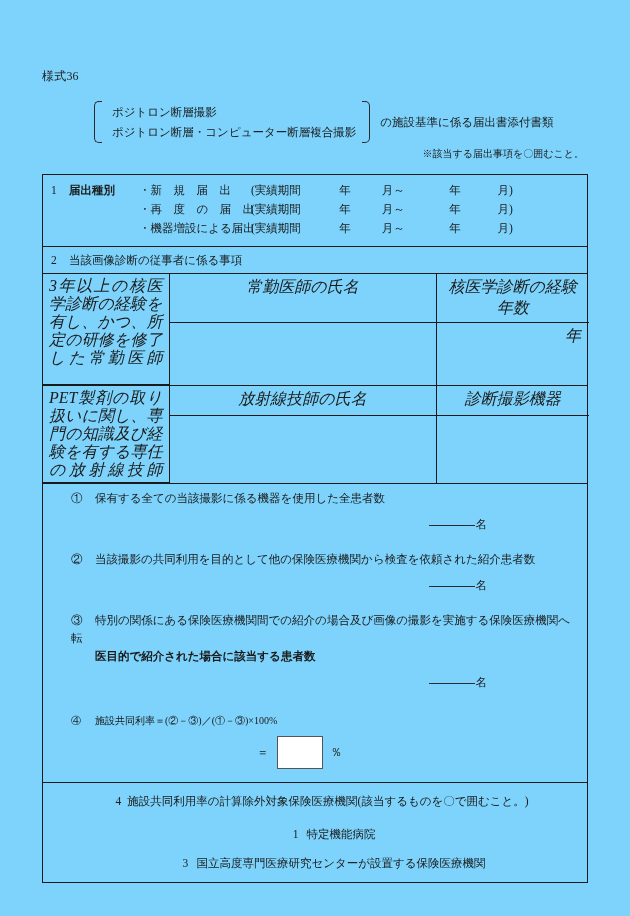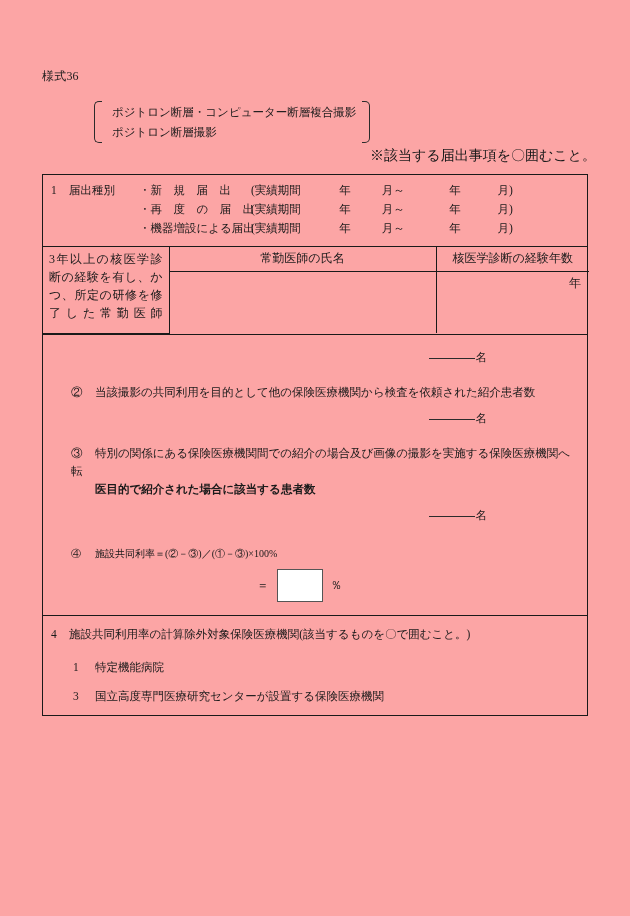--- a/index.html
+++ b/index.html
@@ -11,21 +11,21 @@
     width: 630px;
     height: 916px;
     position: relative;
     font-family: "Liberation Serif", "DejaVu Serif", serif;
     color: #1a1a1a;
     overflow: hidden;
   }
   .page {
     position: absolute;
     inset: 0;
-    background: #fca5a5;
+    background: #7dd3fc;
   }
 
   
   .form-code {
     position: absolute;
     left: 42px;
     top: 68px;
     font-size: 12px;
     letter-spacing: 0.2px;
   }
@@ -67,58 +67,58 @@
     line-height: 20px;
     white-space: nowrap;
   }
   .title-suffix {
     font-size: 11.5px;
     padding-left: 8px;
     white-space: nowrap;
   }
   .note {
     position: absolute;
-    right: 34px;
+    right: 46px;
     top: 147px;
-    font-size: 14px;
+    font-size: 10px;
     white-space: nowrap;
   }
 
   
   .form {
     position: absolute;
     left: 42px;
     top: 174px;
     width: 546px;
     border: 1.6px solid #1a1a1a;
     box-sizing: border-box;
   }
   .sec {
     border-bottom: 1.6px solid #1a1a1a;
   }
-  .sec:last-child { border-bottom: none; }
+  .sec:last-child { border-bottom: none; text-align: center; }
 
   .sec-title {
     font-size: 11.5px;
     line-height: 16px;
     padding: 5px 0 5px 8px;
     white-space: nowrap;
   }
   .sec-title .num { display: inline-block; width: 18px; }
 
   
   .s1 { padding: 6px 0 8px 0; }
   .s1-row {
     display: flex;
     font-size: 11.5px;
     line-height: 19px;
     white-space: nowrap;
   }
   .s1-num { width: 18px; text-align: left; padding-left: 8px; box-sizing: content-box; }
-  .s1-label { width: 70px; }
+  .s1-label { width: 70px; font-weight: bold; }
   .s1-kind { width: 112px; }
   .s1-kind .spread {
     display: inline-flex;
     justify-content: space-between;
     width: 88px;
     vertical-align: top;
     text-align: center;
   }
   .s1-period { }
   .s1-period .dt { display: inline-block; }
@@ -128,24 +128,25 @@
   .w-m2 { width: 52px; text-align: right; }
 
   
   table.grid {
     border-collapse: collapse;
     width: 100%;
     table-layout: fixed;
   }
   table.grid td {
     border: 1px solid #1a1a1a;
-    font-size: 12px;
+    font-size: 16px;
     vertical-align: top;
     padding: 3px 6px;
     box-sizing: border-box;
+    font-style: italic;
   }
   table.grid tr td:first-child { border-left: none; }
   table.grid tr td:last-child { border-right: none; }
   table.grid tr:first-child td { border-top: none; }
   table.grid tr:last-child td { border-bottom: none; }
 
   .col-desc { width: 126px; }
   .col-name { width: 267px; }
   .col-extra { width: 153px; margin-left: 40px; }
 
@@ -226,24 +227,25 @@
 </head>
 <body>
 
 <div class="page">
 
   <div class="form-code">様式36</div>
 
   <div class="title-block">
     <div class="bracket"></div>
     <div class="modalities">
+      <div>ポジトロン断層撮影</div>
       <div>ポジトロン断層・コンピューター断層複合撮影</div>
-      <div>ポジトロン断層撮影</div>
     </div>
     <div class="bracket right"></div>
+    <div class="title-suffix">の施設基準に係る届出書添付書類</div>
   </div>
 
   <div class="note">※該当する届出事項を〇囲むこと。</div>
 
   <div class="form">
 
     <div class="sec s1">
       <div class="s1-row">
         <span class="s1-num">1</span>
         <span class="s1-label">届出種別</span>
@@ -257,40 +259,59 @@
         <span class="s1-period"><span>(実績期間</span><span class="dt w-y1">年</span><span class="dt w-m1">月～</span><span class="dt w-y2">年</span><span class="dt w-m2">月)</span></span>
       </div>
       <div class="s1-row">
         <span class="s1-num"></span>
         <span class="s1-label"></span>
         <span class="s1-kind"><span>・</span><span class="spread">機器増設による届出</span></span>
         <span class="s1-period"><span>(実績期間</span><span class="dt w-y1">年</span><span class="dt w-m1">月～</span><span class="dt w-y2">年</span><span class="dt w-m2">月)</span></span>
       </div>
     </div>
 
+    <div class="sec">
+      <div class="sec-title"><span class="num">2</span><span>当該画像診断の従事者に係る事項</span></div>
+    </div>
 
     <div class="sec">
       <table class="grid">
         <tbody>
             <tr>
           <td class="col-desc desc-cell" rowspan="2">3年以上の核医学診断の経験を有し、かつ、所定の研修を修了した常勤医師</td>
           <td class="col-name hdr-cell">常勤医師の氏名</td>
           <td class="col-extra hdr-cell">核医学診断の経験年数</td>
         </tr>
         <tr>
           <td class="col-name blank-cell"></td>
           <td class="col-extra blank-cell right-unit">年</td>
         </tr>
       </tbody>
         </table>
     </div>
 
+    <div class="sec">
+      <table class="grid">
+        <tbody>
+            <tr>
+          <td class="col-desc desc-cell" rowspan="2">PET製剤の取り扱いに関し、専門の知識及び経験を有する専任の放射線技師</td>
+          <td class="col-name hdr-cell">放射線技師の氏名</td>
+          <td class="col-extra hdr-cell">診断撮影機器</td>
+        </tr>
+        <tr>
+          <td class="col-name blank-cell"></td>
+          <td class="col-extra blank-cell"></td>
+        </tr>
+      </tbody>
+        </table>
+    </div>
 
     <div class="sec s3">
 
+      <div class="s3-item"><span class="mk">①</span><span>保有する全ての当該撮影に係る機器を使用した全患者数</span></div>
       <div class="blank-line"><span class="ul"></span><span>名</span></div>
 
       <div class="s3-item" style="padding-top:18px"><span class="mk">②</span><span>当該撮影の共同利用を目的として他の保険医療機関から検査を依頼された紹介患者数</span></div>
       <div class="blank-line"><span class="ul"></span><span>名</span></div>
 
       <div class="s3-item" style="padding-top:18px"><span class="mk">③</span><span>特別の関係にある保険医療機関間での紹介の場合及び画像の撮影を実施する保険医療機関へ転</span><span class="cont">医目的で紹介された場合に該当する患者数</span></div>
       <div class="blank-line"><span class="ul"></span><span>名</span></div>
 
       <div class="s3-formula"><span class="mk">④</span><span>施設共同利率＝(②－③)／(①－③)×100%</span></div>
       <div class="s3-eq">

